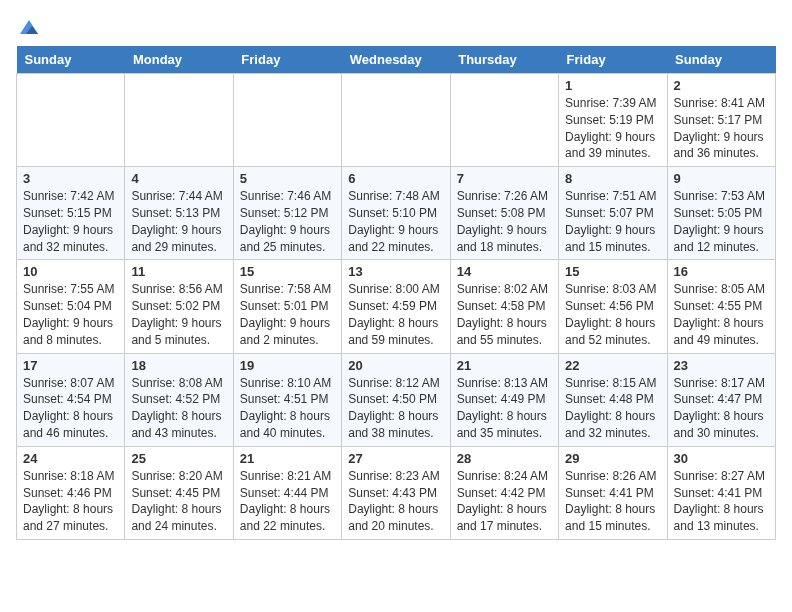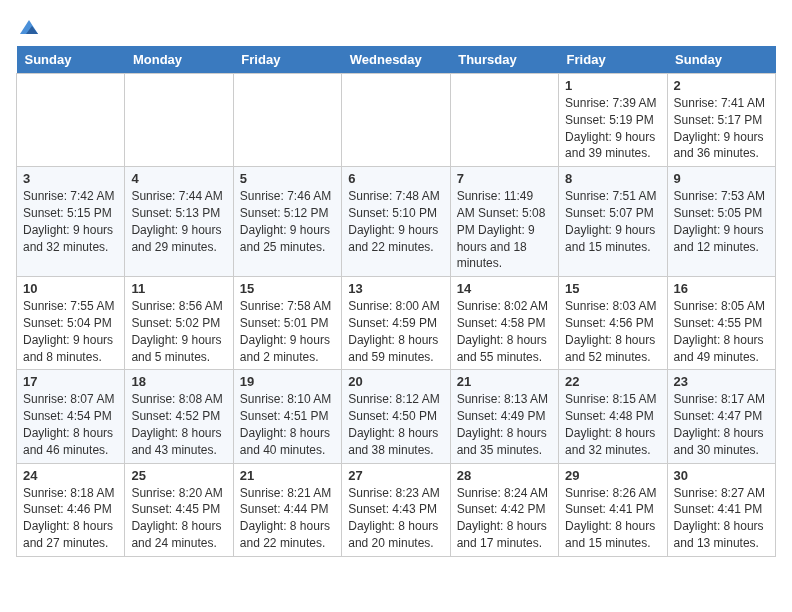--- a/index.html
+++ b/index.html
@@ -135,21 +135,21 @@
         <td class="empty-cell"></td>
         <td class="empty-cell"></td>
         <td>
           <span class="day-number">1</span>
           <div class="day-info">Sunrise: 7:39 AM
 Sunset: 5:19 PM
 Daylight: 9 hours and 39 minutes.</div>
         </td>
         <td>
           <span class="day-number">2</span>
-          <div class="day-info">Sunrise: 7:41 AM
+          <div class="day-info">Sunrise: 8:41 AM
 Sunset: 5:17 PM
 Daylight: 9 hours and 36 minutes.</div>
         </td>
       </tr>
       <tr>
         <td>
           <span class="day-number">3</span>
           <div class="day-info">Sunrise: 7:42 AM
 Sunset: 5:15 PM
 Daylight: 9 hours and 32 minutes.</div>
@@ -167,21 +167,21 @@
 Daylight: 9 hours and 25 minutes.</div>
         </td>
         <td>
           <span class="day-number">6</span>
           <div class="day-info">Sunrise: 7:48 AM
 Sunset: 5:10 PM
 Daylight: 9 hours and 22 minutes.</div>
         </td>
         <td>
           <span class="day-number">7</span>
-          <div class="day-info">Sunrise: 11:49 AM
+          <div class="day-info">Sunrise: 7:26 AM
 Sunset: 5:08 PM
 Daylight: 9 hours and 18 minutes.</div>
         </td>
         <td>
           <span class="day-number">8</span>
           <div class="day-info">Sunrise: 7:51 AM
 Sunset: 5:07 PM
 Daylight: 9 hours and 15 minutes.</div>
         </td>
         <td>

